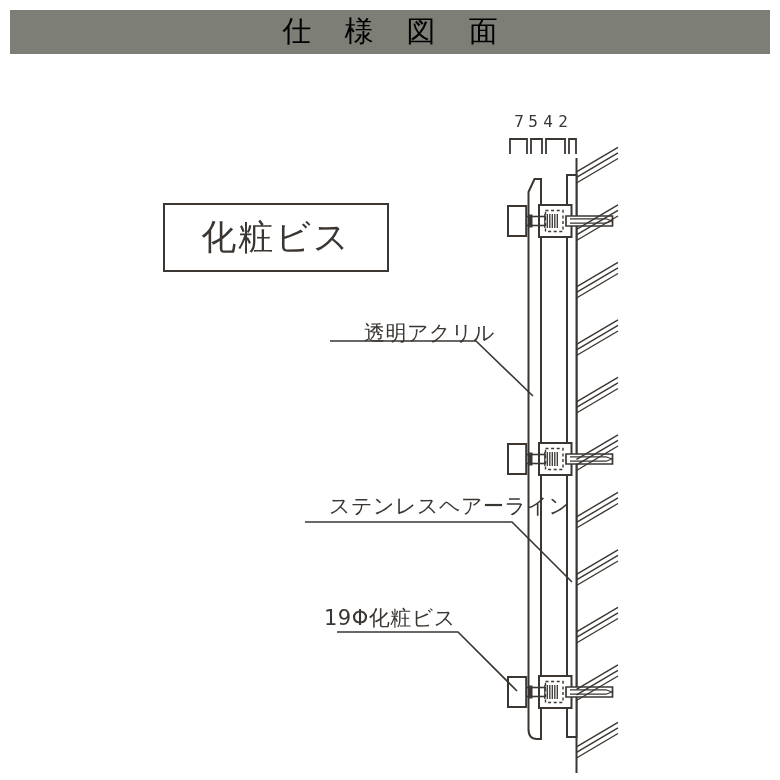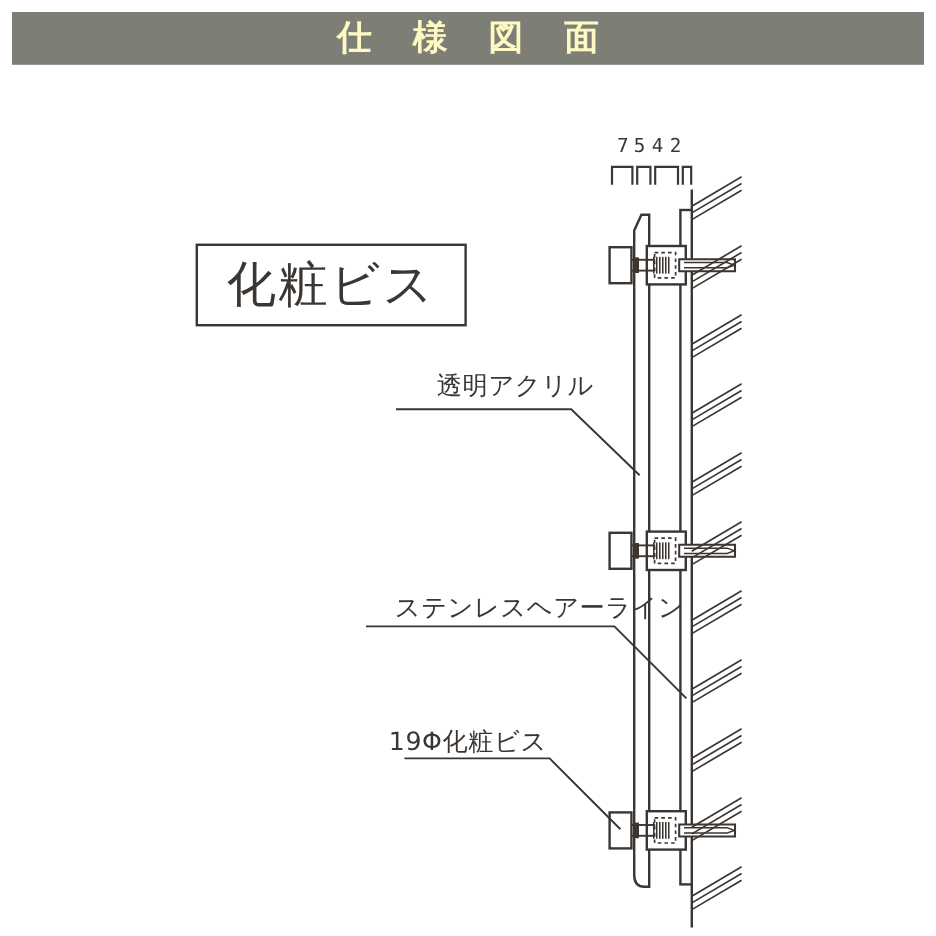--- a/index.html
+++ b/index.html
@@ -7,42 +7,42 @@
     width:780px;height:780px;position:relative;background:#ffffff;
     font-family:"DejaVu Sans","Liberation Sans",sans-serif;
     color:#3b3632;overflow:hidden;
   }
   
   .header-bar{
     position:absolute;left:10px;top:10px;width:760px;height:44px;
     background:#7d7f77;display:flex;align-items:center;justify-content:center;
   }
   .header-title{
-    color:#fef9c3;font-size:29px;font-weight:700;letter-spacing:12px;
+    color:#000000;font-size:29px;font-weight:400;letter-spacing:12px;
     text-indent:12px;white-space:nowrap;
   }
   
   .drawing-svg{position:absolute;left:0;top:0;width:780px;height:780px;}
   
   .dim-label{
     position:absolute;top:114px;transform:translateX(-50%);
     font-family:"DejaVu Sans Mono","Liberation Mono",monospace;
     font-size:16px;line-height:16px;color:#3b3632;white-space:nowrap;
   }
   
   .callout-box{
     position:absolute;left:163px;top:203px;width:222px;height:65px;
     border:2px solid #3b3632;display:flex;align-items:center;justify-content:center;
     background:#ffffff;
   }
-  .callout-box .txt{font-size:41px;letter-spacing:2px;white-space:nowrap;}
+  .callout-box .txt{font-size:35px;letter-spacing:2px;white-space:nowrap;}
   .callout{
     position:absolute;font-size:21px;letter-spacing:0.5px;white-space:nowrap;color:#3b3632;
   }
-  .callout.acrylic{left:364px;top:307px;font-family:Liberation Serif, serif;}
+  .callout.acrylic{left:364px;top:319px;font-family:Liberation Serif, serif;}
   .callout.stainless{left:329px;top:492px;}
   .callout.screw19{left:324px;top:604px;}
 </style>
 </head>
 <body>
 
 <div class="header-bar">
   <span class="header-title">仕 様 図 面</span>
 </div>
 

